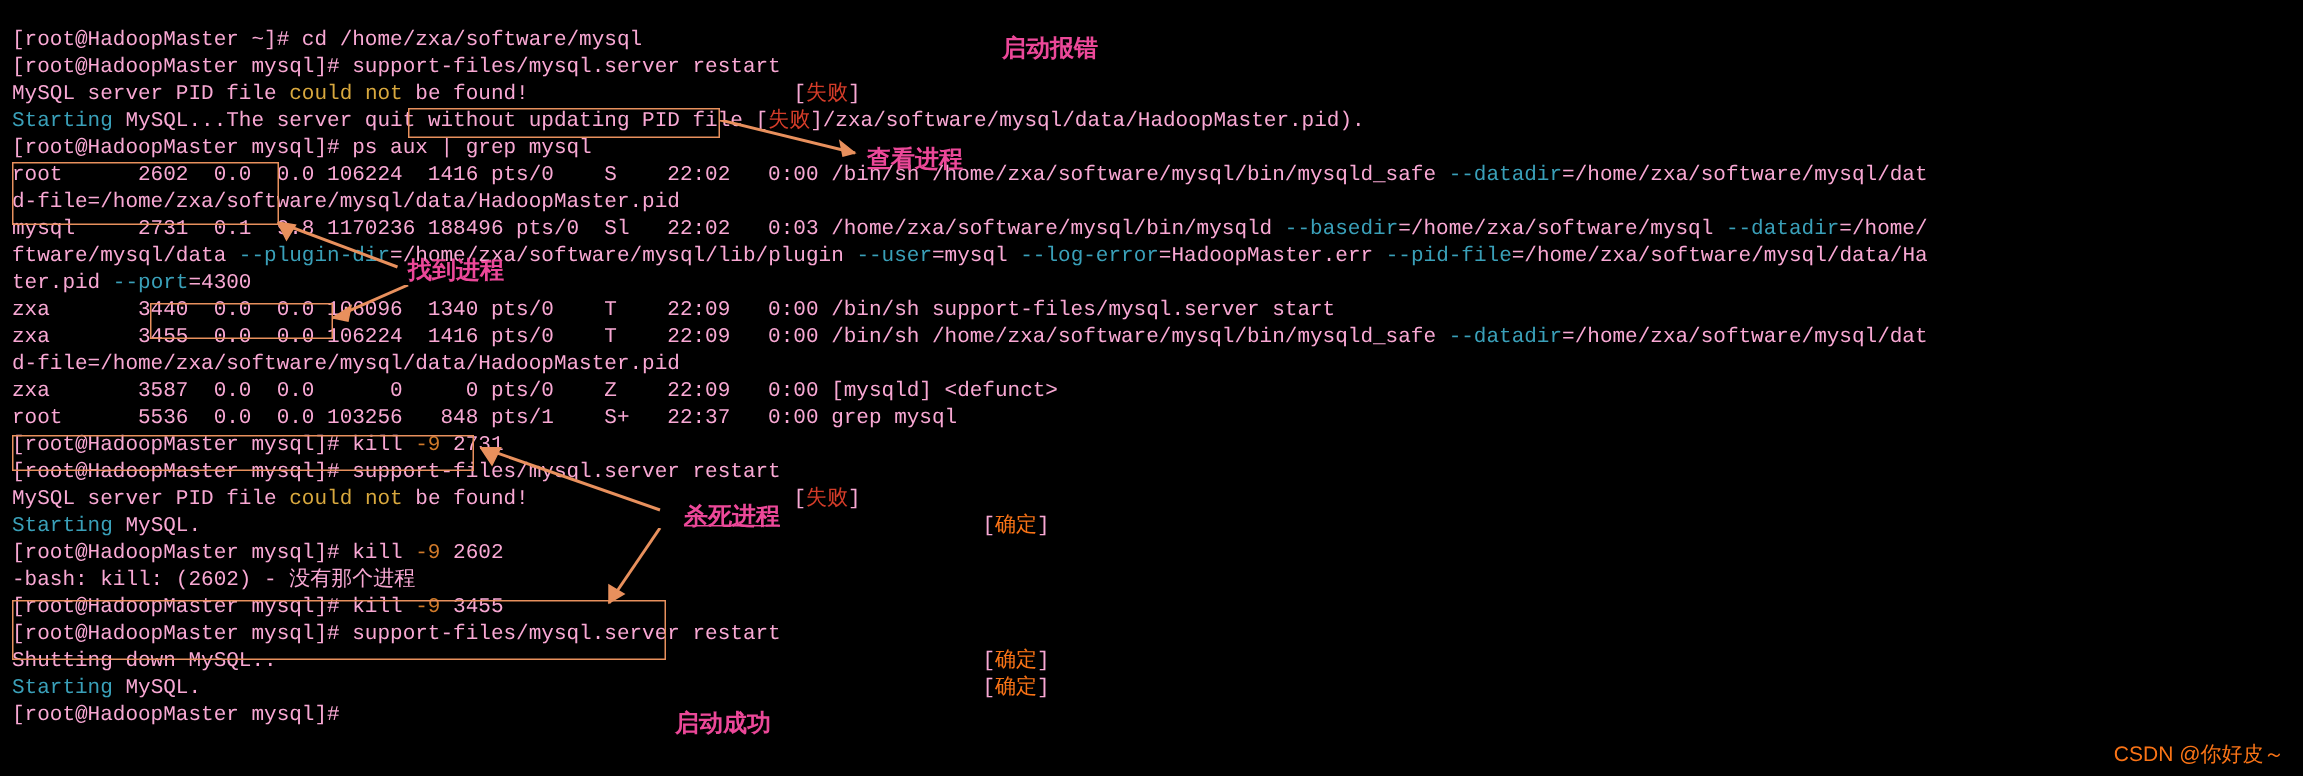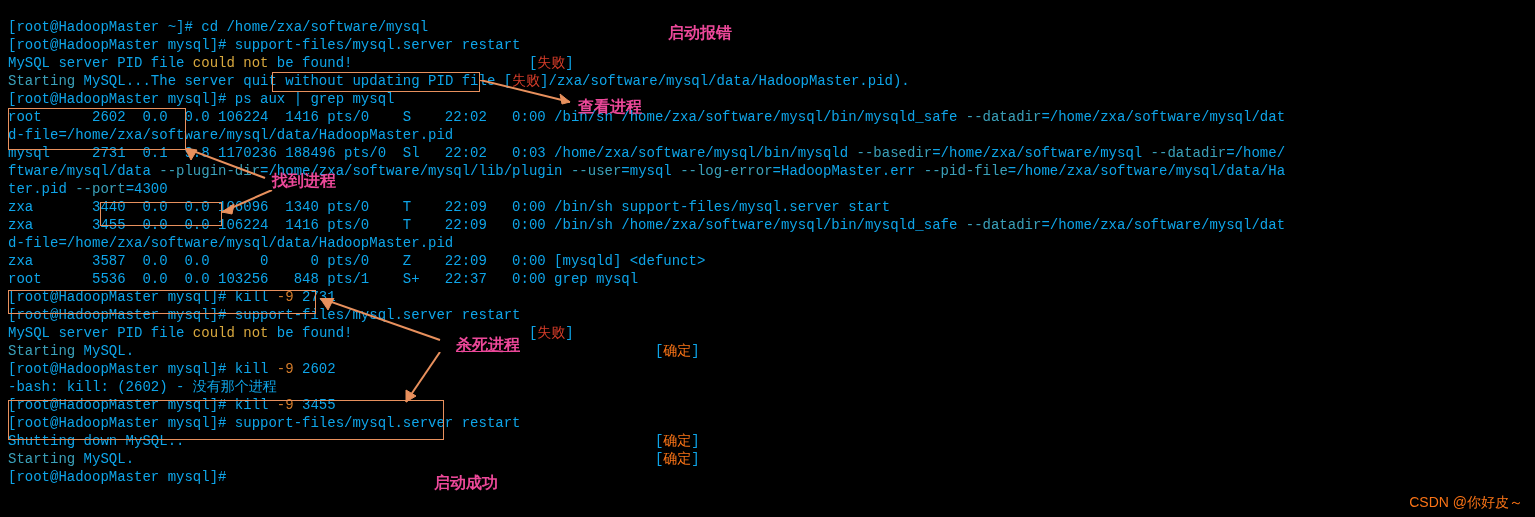--- a/index.html
+++ b/index.html
@@ -18,21 +18,21 @@
   }
   .term {
     position: absolute;
     top: 0; left: 8px;
     white-space: pre;
   }
   .red    { color: #d43c29; margin-top: 24px; }
   .yellow { color: #d8a83e; margin-top: 12px; }
   .green  { color: #f97316; }
   .cyan   { color: #3aa0b9; }
-  .white  { color: #0ea5e9; }
+  .white  { color: #f9a8d4; }
   .orange { color: #d17a2a; }
   .ann {
     position: absolute;
     color: #ec4899;
     font-family: "SimSun", "NSimSun", "Songti SC", serif;
     font-size: 16px;
     font-weight: 600;
     white-space: nowrap;
   }
   .box {
@@ -93,21 +93,21 @@
 <div class="box" style="left:8px;   top:108px; width:176px; height:40px;"></div>
 <div class="box" style="left:100px; top:202px; width:120px; height:22px;"></div>
 <div class="box" style="left:8px;   top:290px; width:306px; height:22px;"></div>
 <div class="box" style="left:8px;   top:400px; width:434px; height:38px;"></div>
 
 
 <div class="ann" style="left:668px; top:24px;">启动报错</div>
 <div class="ann" style="left:578px; top:98px;">查看进程</div>
 <div class="ann" style="left:272px; top:172px;">找到进程</div>
 <div class="ann" style="left:456px; top:336px;text-decoration:underline;">杀死进程</div>
-<div class="ann" style="left:434px; top:474px;">启动成功</div>
+<div class="ann" style="left:450px; top:474px;">启动成功</div>
 
 
 <svg class="arrow" style="left:480px; top:80px;" width="100" height="30">
   <line x1="0" y1="0" x2="90" y2="22" stroke="#e8905d" stroke-width="2"></line>
   <polygon points="90,22 80,14 82,24"></polygon>
 </svg>
 <svg class="arrow" style="left:185px; top:148px;" width="90" height="40">
   <line x1="80" y1="30" x2="0" y2="0" stroke="#e8905d" stroke-width="2"></line>
   <polygon points="0,0 12,2 6,12"></polygon>
 </svg>

